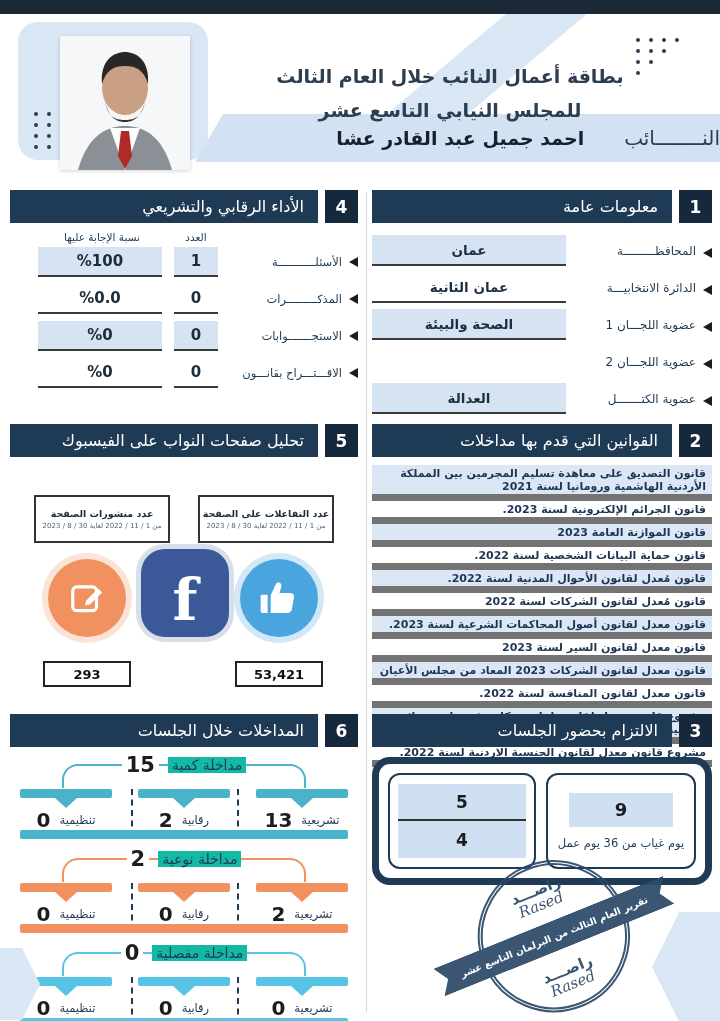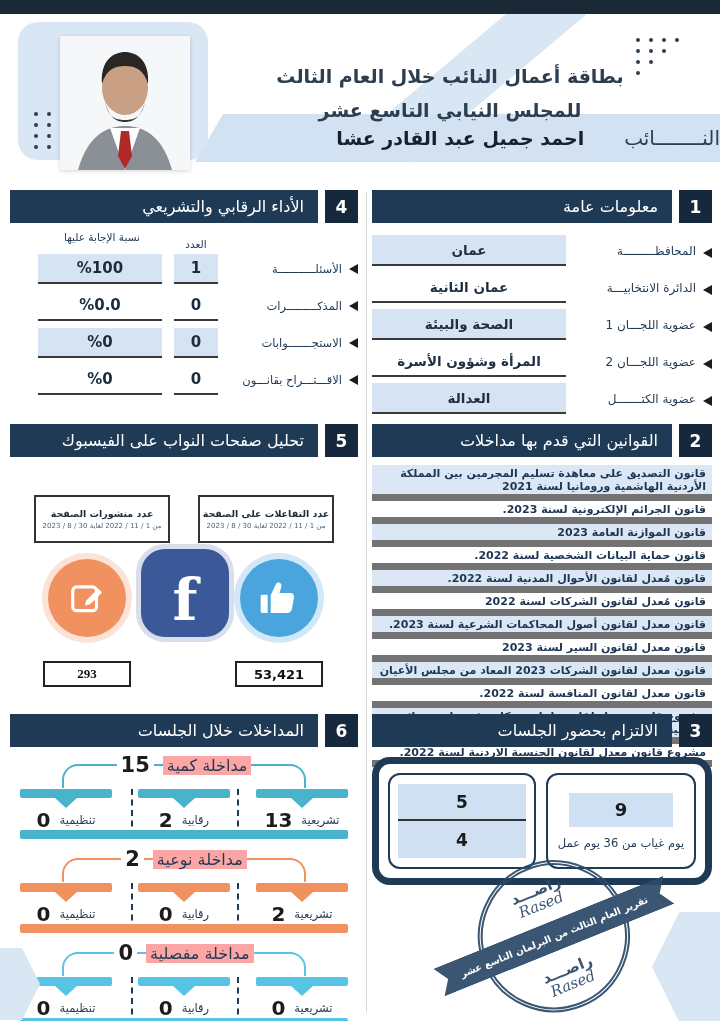--- a/index.html
+++ b/index.html
@@ -49,21 +49,21 @@
   .fields { margin-top:12px; }
   .field-row { display:flex; align-items:center; gap:8px; height:31px; margin-bottom:6px; }
   .field-label { width:138px; display:flex; align-items:flex-end; gap:7px; font-size:12px; color:#1e3952; }
   .value-box { flex:1; height:31px; display:flex; align-items:center; justify-content:center; border-bottom:2px solid #3a3a3a; font-size:13.5px; font-weight:bold; color:#1e2f44; }
   .filled { background:#d5e3f2; }
 
   
   .pcols { display:flex; gap:12px; padding:8px 0 4px; }
   .pcols .sp { width:128px; }
   .pcols .h { font-size:10.5px; color:#23405e; text-align:center; }
-  .pcols .hc { width:44px;margin-top:7px; }
+  .pcols .hc { width:44px; }
   .pcols .hr { width:120px; }
   .prow { display:flex; gap:12px; align-items:center; margin-bottom:7px; }
   .plabel { width:128px; display:flex; align-items:center; gap:7px; font-size:11.5px; color:#1e3952; }
   .pcount { width:44px; height:30px; display:flex; align-items:center; justify-content:center; border-bottom:2px solid #3a3a3a; font-size:15px; font-weight:bold; color:#1c2c3c; }
   .prate { width:124px; height:30px; display:flex; align-items:center; justify-content:center; border-bottom:2px solid #3a3a3a; font-size:15px; font-weight:bold; color:#1c2c3c; direction:ltr; }
 
   
   .laws { margin-top:8px; }
   .law { font-size:11px; font-weight:bold; color:#1d3553; line-height:13px; padding:2px 6px 1px; border-bottom:7px solid #737373; }
   .laws .law:nth-child(odd) { background:#dbe7f4; }
@@ -87,30 +87,30 @@
   .fb-titlebox .t { font-size:9.5px; font-weight:bold; color:#1c2c3c; }
   .fb-titlebox .p { font-size:7px; color:#51637a; direction:rtl; }
   .fb-icons { position:relative; height:150px; }
   .circle-icon { position:absolute; border-radius:50%; display:flex; align-items:center; justify-content:center; }
   .like-circle { left:230px; top:16px; width:78px; height:78px; background:#4aa5de; box-shadow:0 0 0 6px rgba(74,165,222,.25); }
   .posts-circle { left:38px; top:16px; width:78px; height:78px; background:#f0915f; box-shadow:0 0 0 6px rgba(240,145,95,.25); }
   .fb-logo { position:absolute; left:131px; top:6px; width:88px; height:88px; background:#3b5998; border-radius:24px; display:flex; align-items:center; justify-content:center; box-shadow:0 0 0 5px rgba(59,89,152,.2); }
   .fb-logo .f { color:#fff; font-size:58px; font-weight:bold; font-family:"DejaVu Serif", serif; margin-top:14px; }
   .fb-valbox { position:absolute; width:88px; height:26px; border:2px solid #222; background:#fff; display:flex; align-items:center; justify-content:center; font-size:13px; font-weight:bold; color:#111; direction:ltr; }
   .val-like { left:225px; top:118px; }
-  .val-posts { left:33px; top:118px;font-family:Liberation Serif, serif; }
+  .val-posts { left:33px; top:118px; }
 
   
   .group { position:relative; height:88px; margin-top:6px; }
   .g1 .bracket { border-color:#49b3cb; } .g1 .bar-seg, .g1 .bottombar { background:#49b3cb; } .g1 .notch { border-top-color:#49b3cb; }
   .g2 .bracket { border-color:#f0915f; } .g2 .bar-seg, .g2 .bottombar { background:#f0915f; } .g2 .notch { border-top-color:#f0915f; }
   .g3 .bracket { border-color:#57c4e5; } .g3 .bar-seg, .g3 .bottombar { background:#57c4e5; } .g3 .notch { border-top-color:#57c4e5; }
   .bracket { position:absolute; left:52px; right:52px; top:11px; height:24px; border:2px solid; border-bottom:none; border-radius:16px 16px 0 0; }
   .gtitle { position:absolute; left:0; right:0; top:0; display:flex; justify-content:center; align-items:center; gap:9px; z-index:2; }
-  .gtitle .glabel { background:#fca5a5; padding:0 4px; font-size:16px; color:#1e3952; }
+  .gtitle .glabel { background:#14b8a6; padding:0 4px; font-size:14px; color:#1e3952; }
   .gtitle .gnum { background:#fff; padding:0 4px; font-size:21px; font-weight:bold; color:#1c1c1c; }
   .gbars { position:absolute; left:10px; right:10px; top:36px; display:flex; gap:26px; }
   .gseg { flex:1; position:relative; }
   .bar-seg { height:9px; border-radius:2px; }
   .notch { width:0; height:0; border-left:11px solid transparent; border-right:11px solid transparent; border-top:10px solid; margin:0 auto; }
   .seg-lbl { display:flex; justify-content:center; align-items:center; gap:9px; margin-top:0px; }
   .seg-lbl .sl { font-size:11.5px; color:#1e3952; }
   .seg-lbl .sv { font-size:20px; font-weight:bold; color:#1c1c1c; }
   .bottombar { position:absolute; left:10px; right:10px; top:77px; height:9px; border-radius:2px; }
   .gdash { position:absolute; top:36px; height:48px; width:0; border-left:2px dashed #1f3a55; }
@@ -229,21 +229,20 @@
             <span class="marker"></span>
             <span>عضوية اللجـــان 1</span>
           </span>
         <span class="value-box filled">الصحة والبيئة</span>
       </div>
       <div class="field-row">
         <span class="field-label">
             <span class="marker"></span>
             <span>عضوية اللجـــان 2</span>
           </span>
-        <span class="value-box">المرأة وشؤون الأسرة</span>
       </div>
       <div class="field-row">
         <span class="field-label">
             <span class="marker"></span>
             <span>عضوية الكتـــــــل</span>
           </span>
         <span class="value-box filled">العدالة</span>
       </div>
     </div>
   </div>

